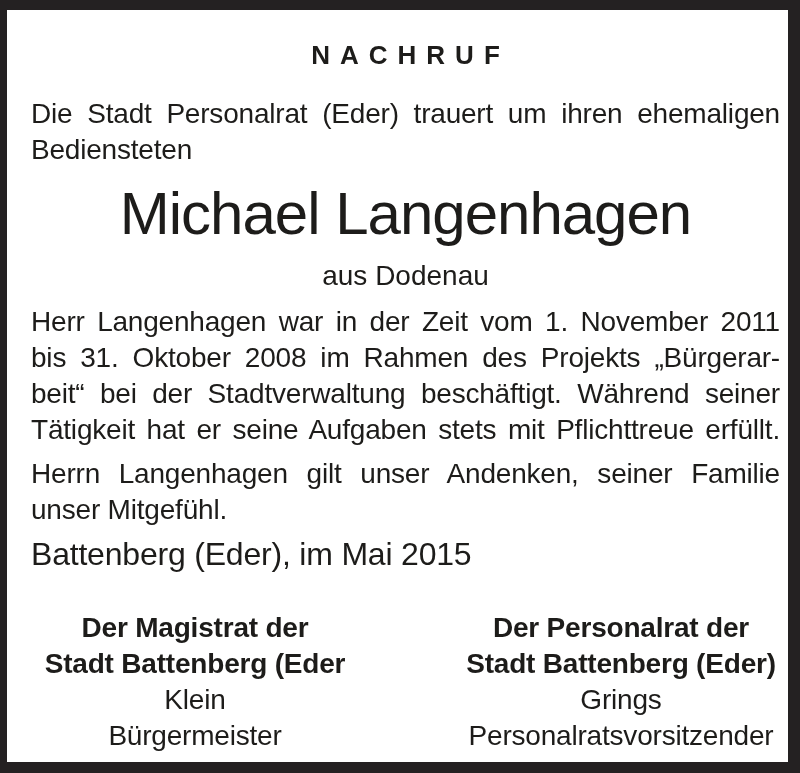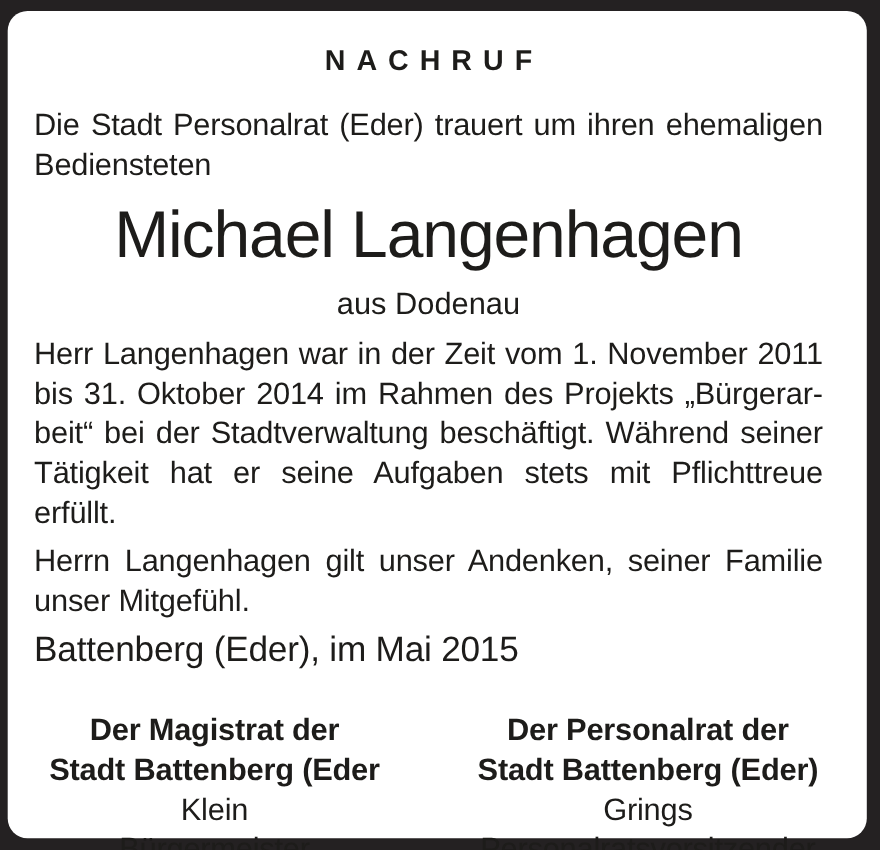--- a/index.html
+++ b/index.html
@@ -14,22 +14,21 @@
     background: var(--frame);
     font-family: "Liberation Sans", sans-serif;
     position: relative;
   }
   .page {
     position: absolute;
     left: 7px; top: 10px; right: 12px; bottom: 11px;
     background: var(--paper);
     color: var(--ink);
     box-sizing: border-box;
-    padding: 30px 40px 0 24px;
-    border-radius: 18px;
+    padding: 30px 8px 0 24px;
   }
   .notice-title {
     text-align: center;
     font-size: 26px;
     font-weight: bold;
     letter-spacing: 10px;
     margin-right: -10px; 
     line-height: 30px;
   }
   .para {
@@ -97,21 +96,21 @@
     <div class="jline">Die Stadt Personalrat (Eder) trauert um ihren ehemaligen</div>
     <div class="pline">Bediensteten</div>
   </div>
 
   <h1 class="deceased">Michael Langenhagen</h1>
 
   <div class="origin">aus Dodenau</div>
 
   <div class="para service">
     <div class="jline">Herr Langenhagen war in der Zeit vom 1. November 2011</div>
-    <div class="jline">bis 31. Oktober 2014 im Rahmen des Projekts „Bürgerar-</div>
+    <div class="jline">bis 31. Oktober 2008 im Rahmen des Projekts „Bürgerar-</div>
     <div class="jline">beit“ bei der Stadtverwaltung beschäftigt. Während seiner</div>
     <div class="jline">Tätigkeit hat er seine Aufgaben stets mit Pflichttreue erfüllt.</div>
   </div>
 
   <div class="para condolence">
     <div class="jline">Herrn Langenhagen gilt unser Andenken, seiner Familie</div>
     <div class="pline">unser Mitgefühl.</div>
   </div>
 
   <div class="dateline">Battenberg (Eder), im Mai 2015</div>

